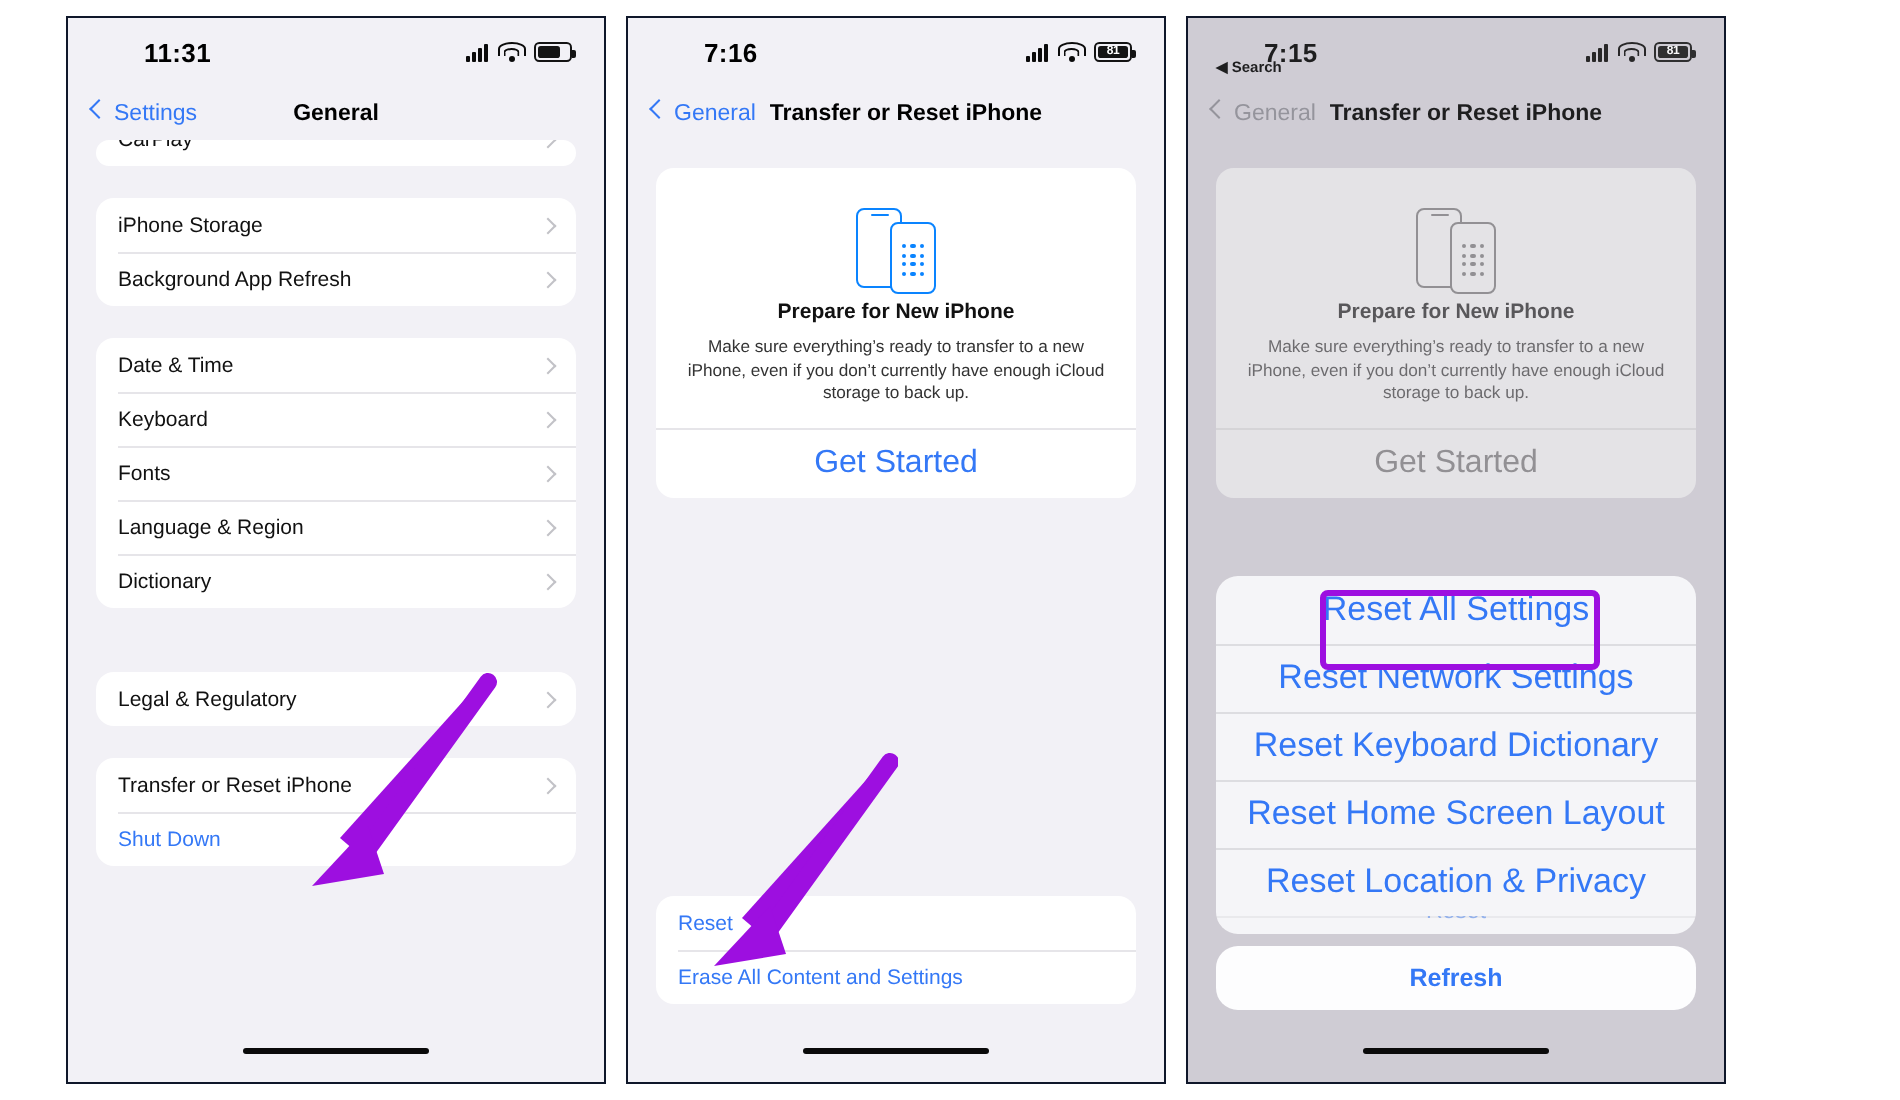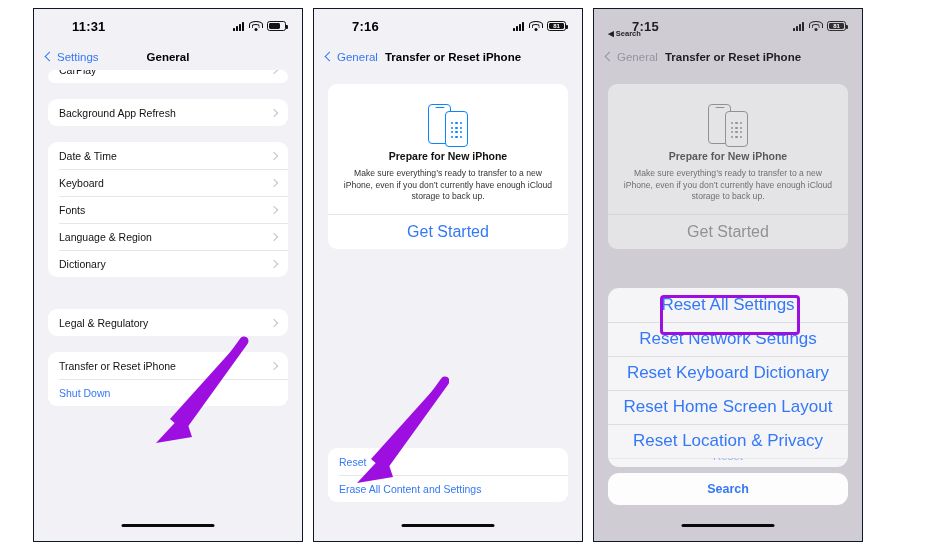--- a/index.html
+++ b/index.html
@@ -84,21 +84,21 @@
   }
   .ico-batt.plain .fill{width:11px;}
 
   
   .navbar{
     position:relative;height:27px;
     display:flex;align-items:center;
     padding:0 12px;box-sizing:border-box;
   }
   .nav-back{
-    display:flex;align-items:center;gap:3px;
+    display:flex;gap:3px;
     color:#3478f6;font-size:11.5px;
   }
   .chev-l{
     width:6px;height:6px;border-left:1.7px solid currentColor;
     border-bottom:1.7px solid currentColor;transform:rotate(45deg);
     display:inline-block;margin-right:1px;
   }
   .nav-title{
     font-size:11.5px;font-weight:bold;color:#000;
   }
@@ -251,20 +251,24 @@
         <div class="grp clip">
           <div class="row">
             <span class="label">CarPlay</span>
             <span class="chev-r"></span>
           </div>
         </div>
 
         <div class="gap"></div>
         <div class="grp">
           <div class="row">
+            <span class="label">iPhone Storage</span>
+            <span class="chev-r"></span>
+          </div>
+          <div class="row">
             <span class="label">Background App Refresh</span>
             <span class="chev-r"></span>
           </div>
         </div>
 
         <div class="gap"></div>
         <div class="grp">
           <div class="row">
             <span class="label">Date &amp; Time</span>
             <span class="chev-r"></span>
@@ -486,21 +490,21 @@
             <span>Reset Home Screen Layout</span>
           </div>
           <div class="srow">
             <span>Reset Location &amp; Privacy</span>
           </div>
           <div class="srow ghost">
             <span>Reset</span>
           </div>
         </div>
         <div class="cancel">
-          <span>Search</span>
+          <span>Refresh</span>
         </div>
       </div>
 
       <div class="hl-box" style="left:66px;top:286px;width:134px;height:34px;"></div>
 
       <div class="home-ind"></div>
     </div>
   </div>
 
 </div>

